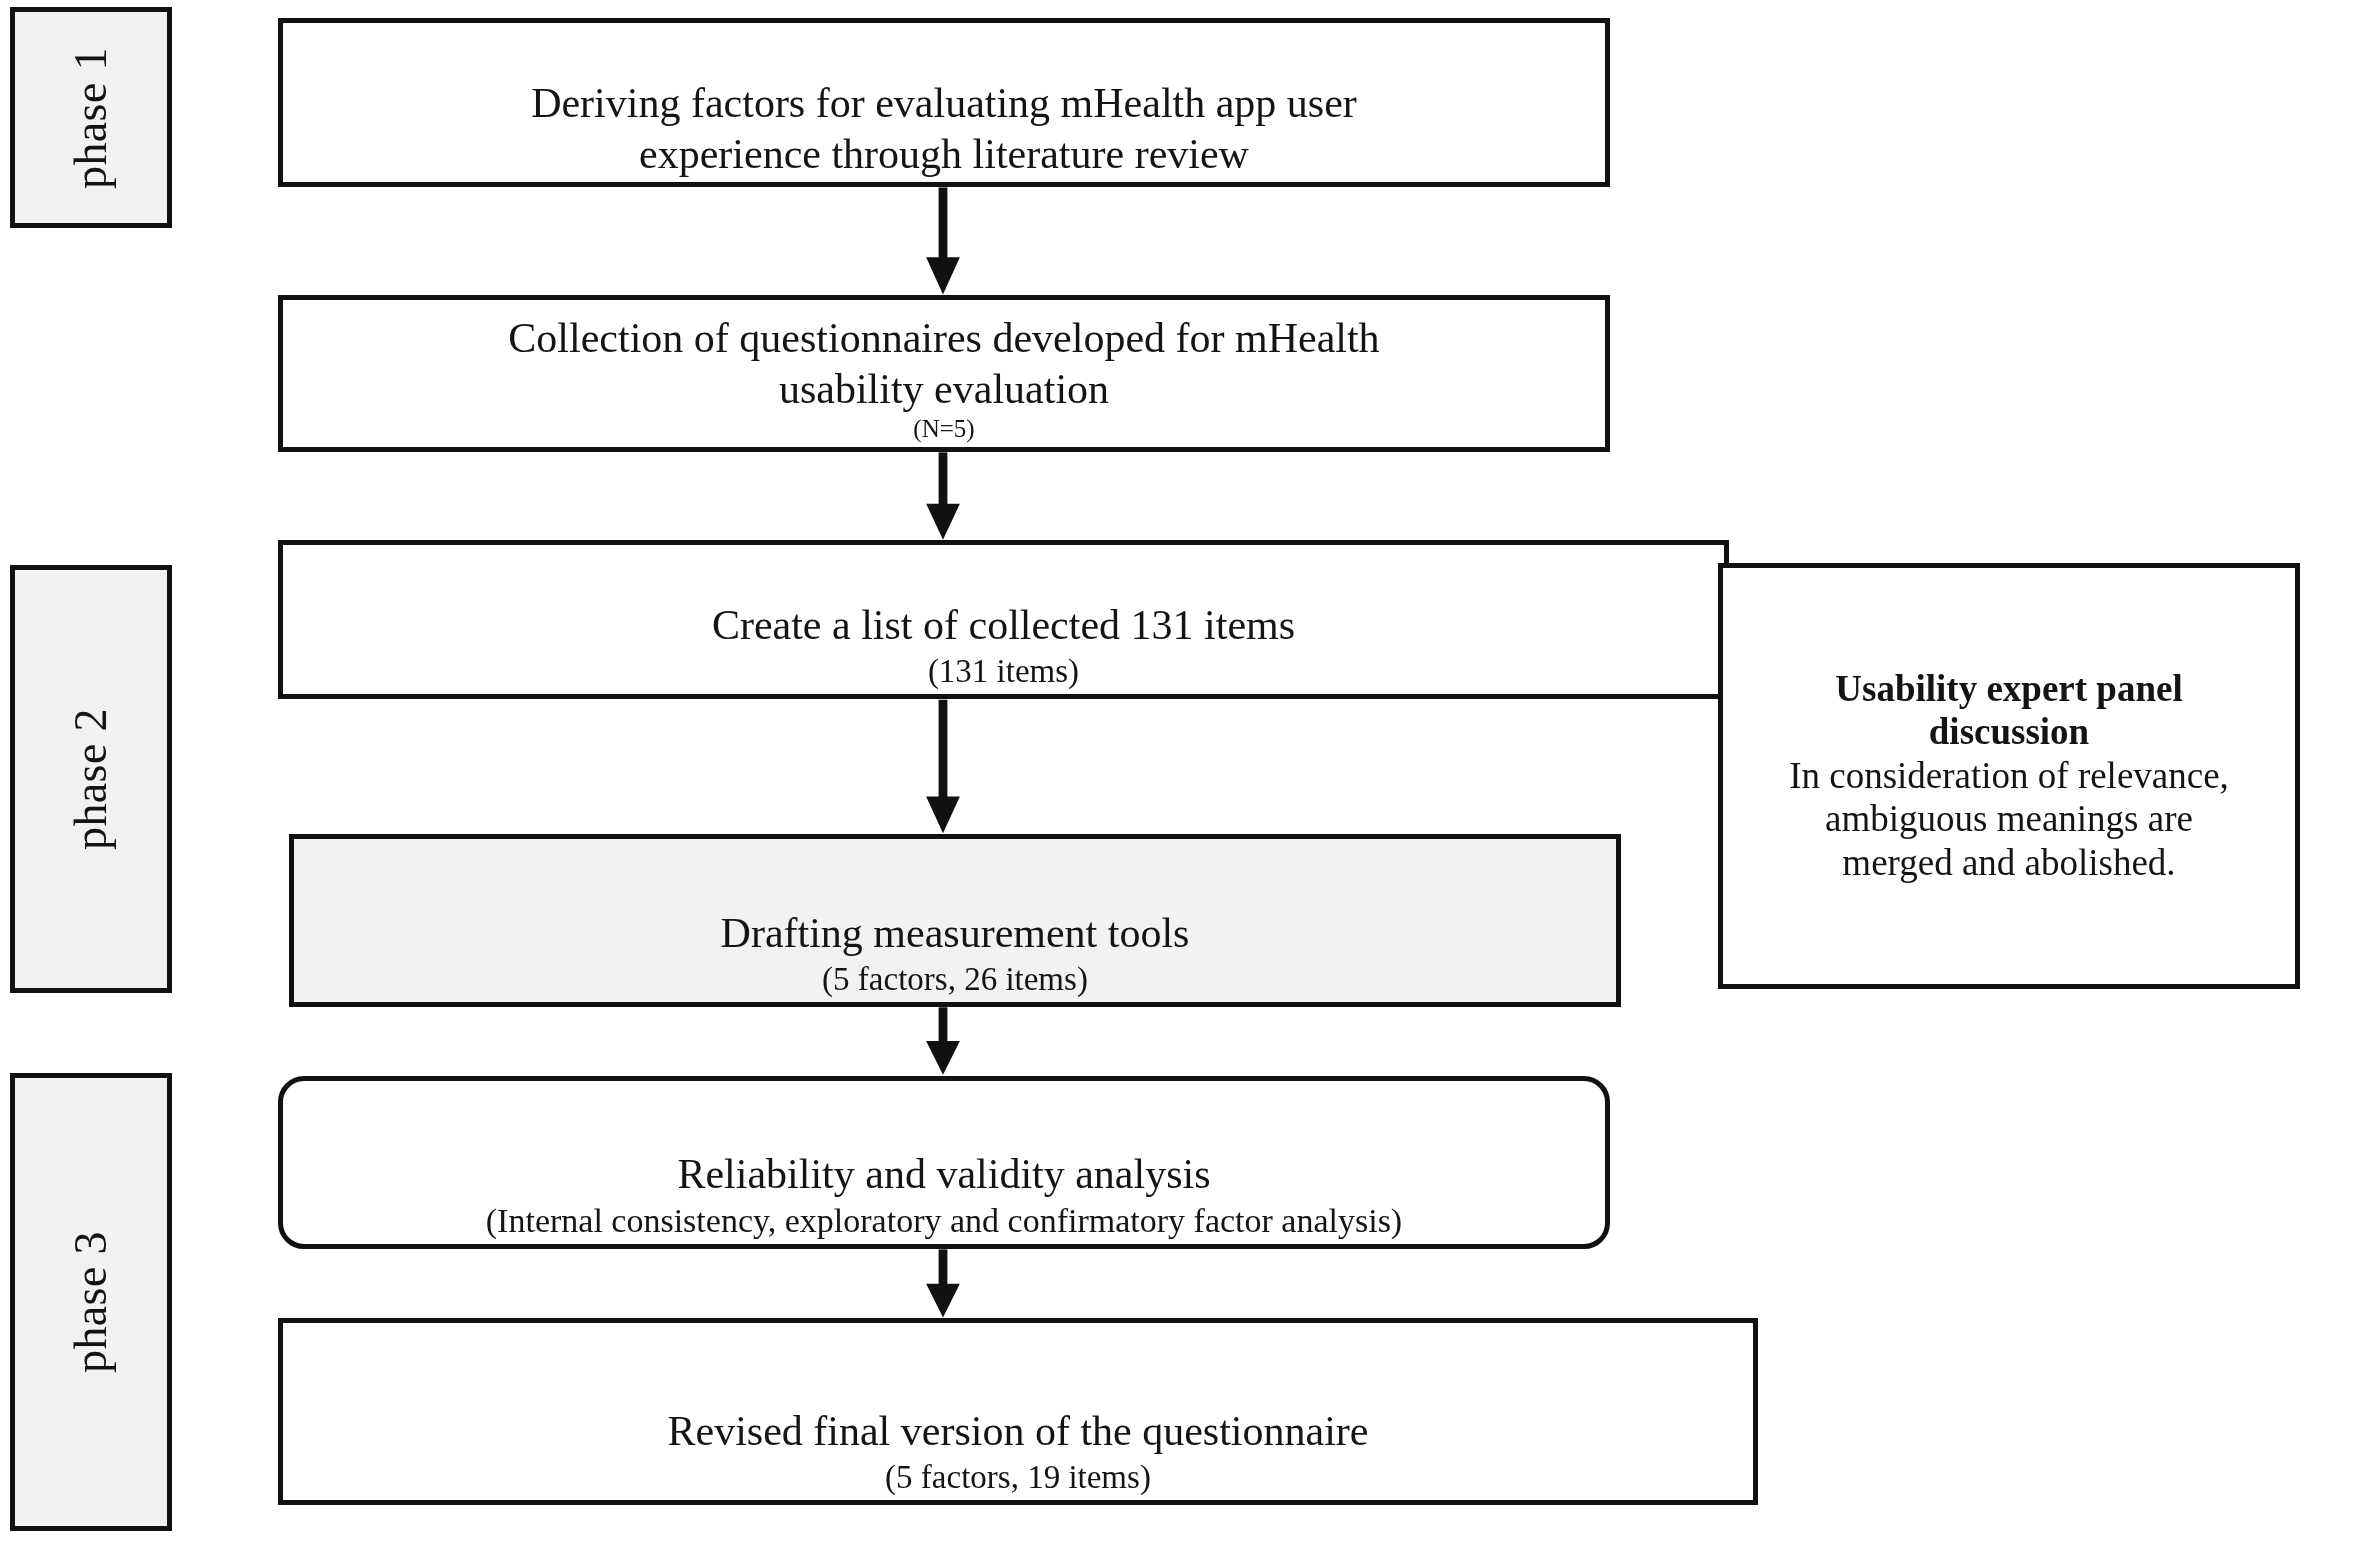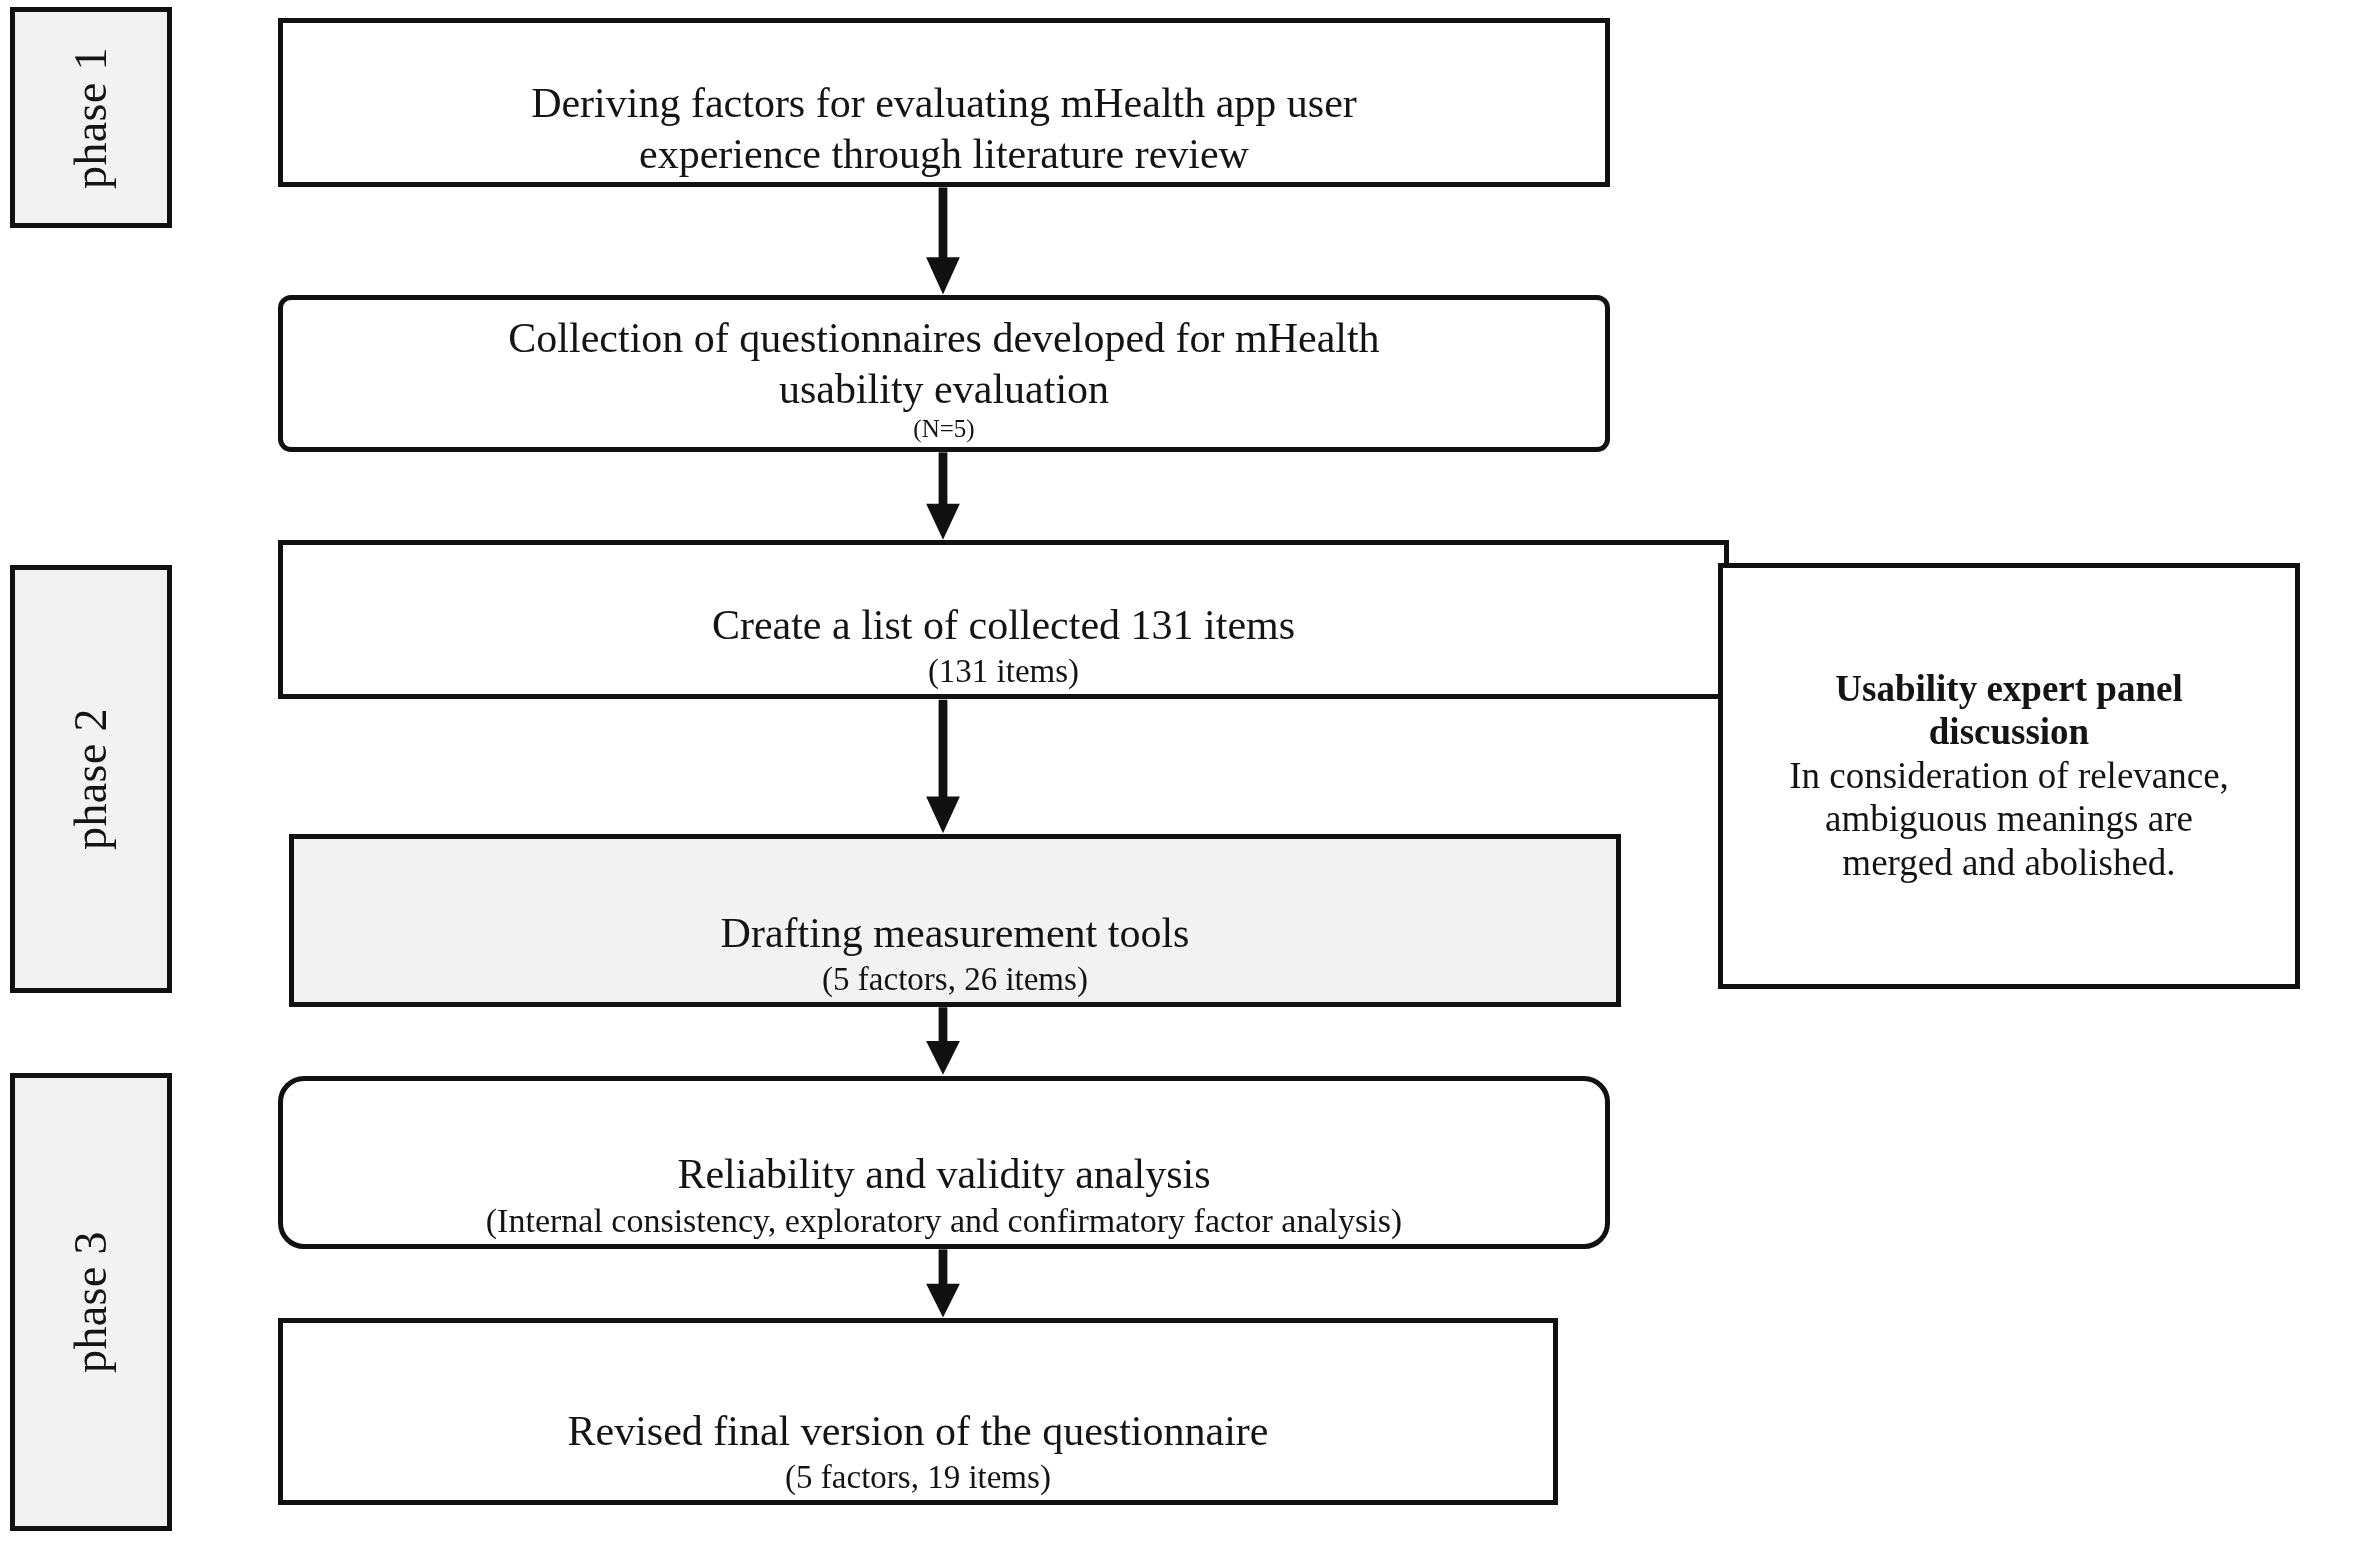--- a/index.html
+++ b/index.html
@@ -128,21 +128,21 @@
     <span class="flow-line">experience through literature review</span>
   </div>
 
   <div class="arrow" style="left:921px; top:187px; height:108px;">
     <svg width="44" height="108" viewBox="0 0 60 146" aria-hidden="true">
       <line x1="30" y1="0" x2="30" y2="108" stroke="#111111" stroke-width="12"></line>
       <polygon points="30,146 7,95 53,95" fill="#111111"></polygon>
     </svg>
   </div>
 
-  <div class="flow-box" style="left:278px; top:295px; width:1332px; height:157px;border-radius:13px;">
+  <div class="flow-box" style="left:278px; top:295px; width:1332px; height:157px;">
     <span class="flow-line">Collection of questionnaires developed for mHealth</span>
     <span class="flow-line"><span>usability evaluation </span><span class="flow-line sub-inline">(N=5)</span></span>
   </div>
 
   <div class="arrow" style="left:921px; top:452px; height:88px;">
     <svg width="44" height="88" viewBox="0 0 60 119" aria-hidden="true">
       <line x1="30" y1="0" x2="30" y2="84" stroke="#111111" stroke-width="12"></line>
       <polygon points="30,119 7,70 53,70" fill="#111111"></polygon>
     </svg>
   </div>
@@ -176,21 +176,21 @@
     <span class="flow-line wide-sub">(Internal consistency, exploratory and confirmatory factor analysis)</span>
   </div>
 
   <div class="arrow" style="left:921px; top:1249px; height:69px;">
     <svg width="44" height="69" viewBox="0 0 60 93" aria-hidden="true">
       <line x1="30" y1="0" x2="30" y2="61" stroke="#111111" stroke-width="12"></line>
       <polygon points="30,93 7,47 53,47" fill="#111111"></polygon>
     </svg>
   </div>
 
-  <div class="flow-box" style="left:278px; top:1318px; width:1280px; height:187px;">
+  <div class="flow-box" style="left:278px; top:1318px; width:1480px; height:187px;">
     <span class="flow-line">Revised final version of the questionnaire</span>
     <span class="flow-line sub">(5 factors, 19 items)</span>
   </div>
 
   <div class="side-panel" style="left:1718px; top:563px; width:582px; height:426px;">
     <span class="side-title">Usability expert panel</span>
     <span class="side-title">discussion</span>
     <span class="side-body">In consideration of relevance,</span>
     <span class="side-body">ambiguous meanings are</span>
     <span class="side-body">merged and abolished.</span>

